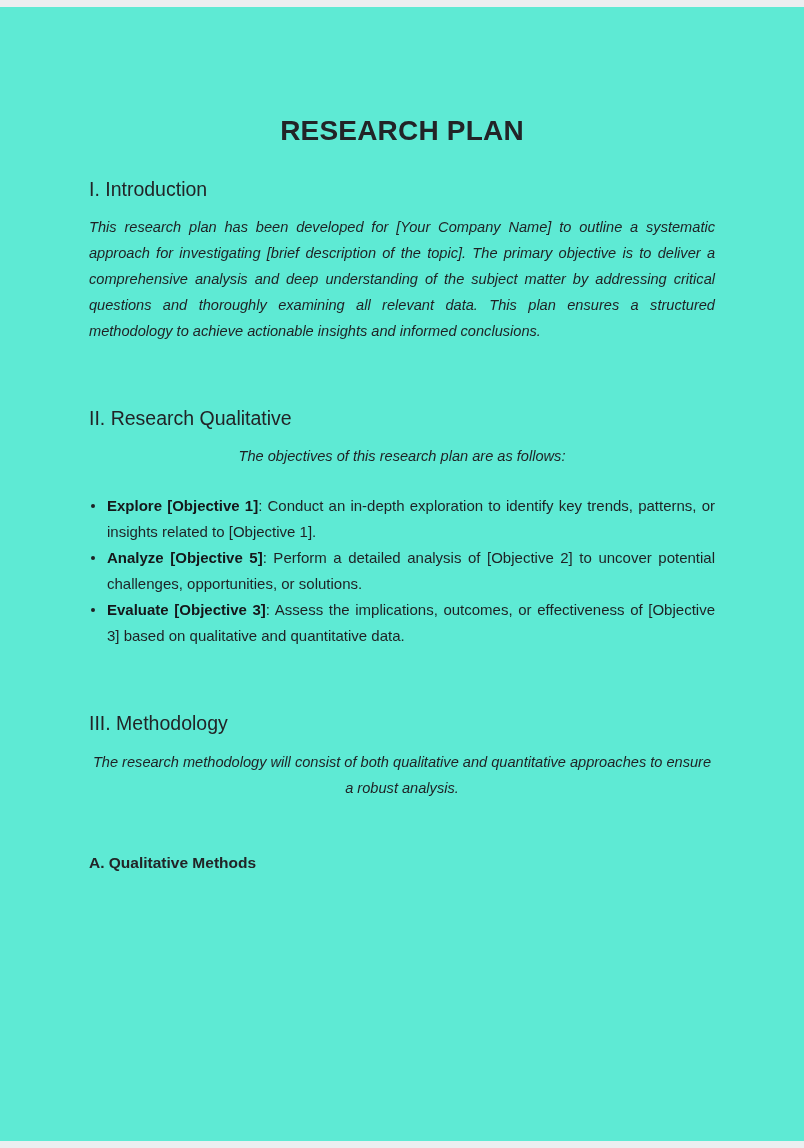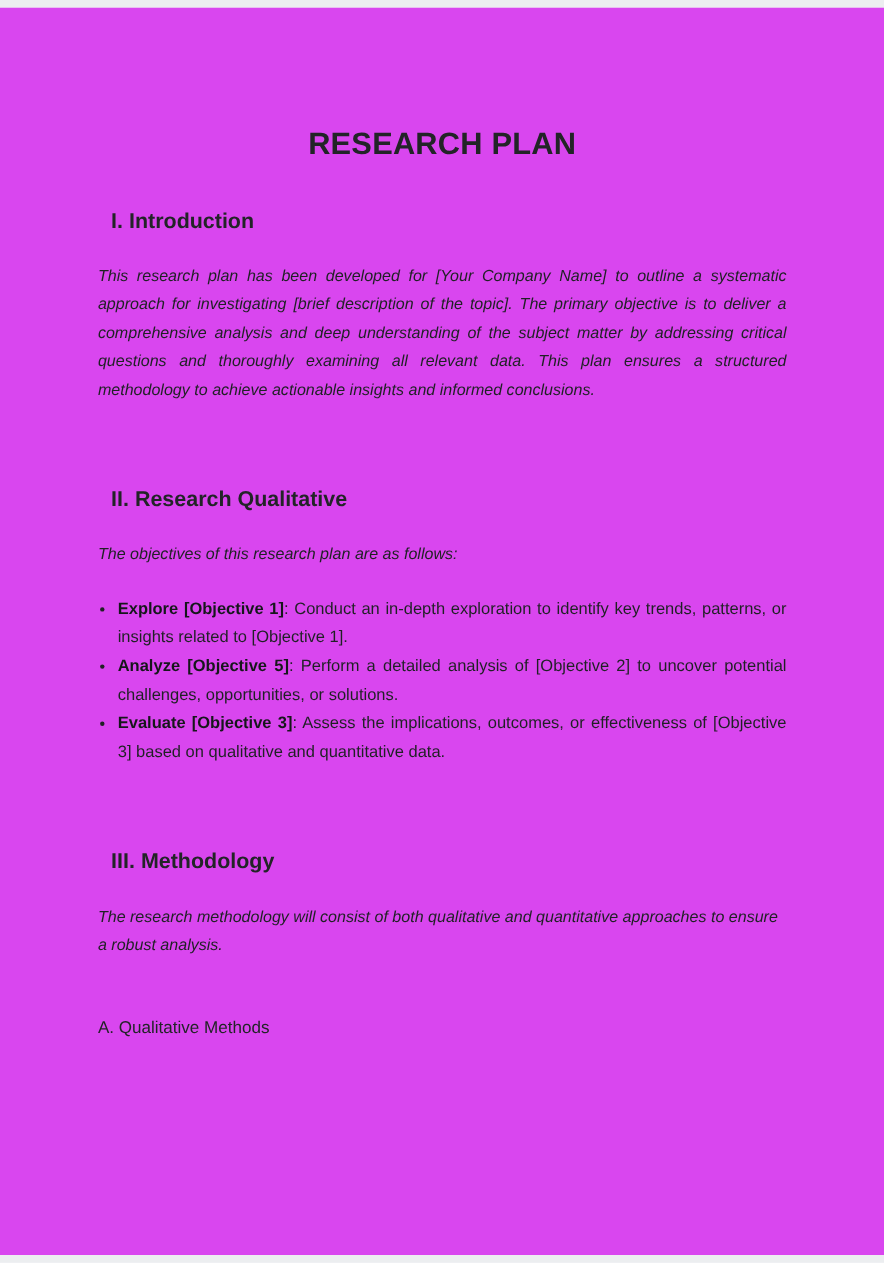--- a/index.html
+++ b/index.html
@@ -24,21 +24,21 @@
   }
   .edge-strip.top { top: 0; }
   .edge-strip.bottom { bottom: 0; }
 
   .page {
     position: absolute;
     top: 7px;
     left: 0;
     right: 0;
     bottom: 7px;
-    background: #d946ef;
+    background: #5eead4;
   }
 
   .content {
     padding: 0 89px;
     box-sizing: border-box;
     width: 804px;
   }
 
   .doc-title {
     text-align: center;
@@ -50,47 +50,47 @@
     padding-top: 107px;
     line-height: 1.2;
   }
 
   .section {
     margin: 0;
   }
 
   .section-heading {
     font-size: 19.5px;
-    font-weight: bold;
+    font-weight: normal;
     color: #222427;
-    margin: 12px;
+    margin: 0;
     line-height: 1.25;
   }
 
   .sub-heading {
     font-size: 15.5px;
-    font-weight: normal;
+    font-weight: bold;
     color: #222427;
     margin: 0;
     line-height: 1.3;
   }
 
   .body-text {
     font-size: 14.6px;
     line-height: 26px;
     color: #1f2124;
     text-align: justify;
     margin: 0;
     -webkit-hyphens: none;
     hyphens: none;
     font-style: italic;
   }
 
   .body-text.flush {
-    text-align: left;
+    text-align: center;
   }
 
   .bullet-list {
     list-style: none;
     margin: 0;
     padding: 0;
   }
 
   .bullet-list li {
     position: relative;

